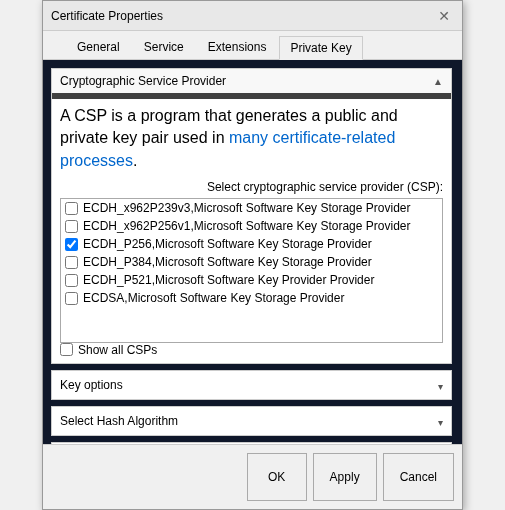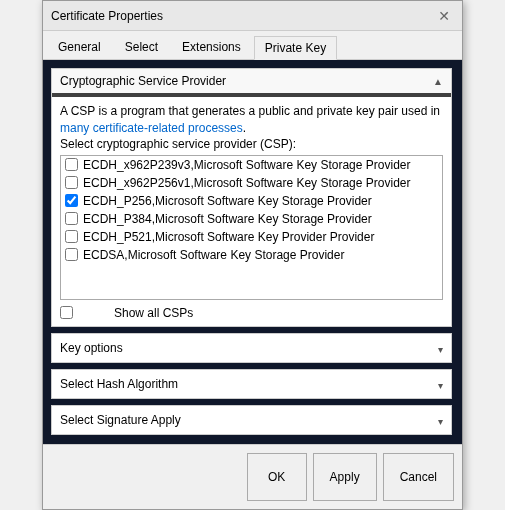--- a/index.html
+++ b/index.html
@@ -41,21 +41,21 @@
       font-size: 14px;
       color: #666;
       background: none;
       border: none;
       padding: 0 4px;
     }
     .tab-bar {
       display: flex;
       background: #f0f0f0;
       border-bottom: 1px solid #ccc;
-      padding: 4px 6px 0 4px;
+      padding: 4px 6px 0 23px;
     }
     .tab {
       padding: 4px 10px;
       font-size: 12px;
       cursor: pointer;
       border: 1px solid transparent;
       border-bottom: none;
       margin-right: 2px;
       background: #f0f0f0;
       color: #000;
@@ -82,46 +82,48 @@
       flex-direction: column;
       gap: 6px;
       padding-right: 2px;
     }
     .section {
       border: 1px solid #ccc;
       background: #fff;
     }
     .section-header {
       background: #f8f8f8;
-      border-bottom: 4px solid #404040;
+      border-bottom: 6px solid #404040;
       padding: 5px 8px;
       display: flex;
       align-items: center;
       justify-content: space-between;
       cursor: pointer;
     }
     .section-header-title {
       font-size: 12px;
       color: #000;
     }
     .section-body {
       padding: 6px 8px;
     }
     .description-text {
-      font-size: 12px;
+      font-size: 16px;
       color: #000;
       line-height: 1.4;
+      margin-bottom: 8px;
     }
     .description-text a {
       color: #0066cc;
       text-decoration: none;
     }
     .csp-label {
       font-size: 12px;
       margin-bottom: 4px;
+      text-align: right;
     }
     .csp-list {
       border: 1px solid #aaa;
       background: #fff;
       overflow-y: scroll;
       height: 145px;
       position: relative;
     }
     .csp-item {
       display: flex;
@@ -130,23 +132,22 @@
       font-size: 12px;
       cursor: default;
     }
     .csp-item input[type=checkbox] {
       margin-right: 5px;
       width: 13px;
       height: 13px;
     }
     .show-all-csps {
       display: flex;
-      margin-top: 6px;
-      font-size: 12px;
-      gap: 36px;
+      margin-top: 0;
+      font-size: 12px;
     }
     .show-all-csps input[type=checkbox] {
       margin-right: 5px;
       width: 13px;
       height: 13px;
     }
     .collapsible-section {
       border: 1px solid #ccc;
       background: #fff;
     }
@@ -193,21 +194,21 @@
 
 <div class="dialog">
 
   <div class="title-bar">
     <span class="title-bar-title">Certificate Properties</span>
     <button class="title-bar-close">✕</button>
   </div>
 
   <div class="tab-bar">
     <div class="tab">General</div>
-    <div class="tab">Select</div>
+    <div class="tab">Service</div>
     <div class="tab">Extensions</div>
     <div class="tab active">Private Key</div>
   </div>
 
   <div class="content">
     <div class="main-scroll">
 
       <div class="section">
         <div class="section-header">
           <span class="section-header-title">Cryptographic Service Provider</span>

